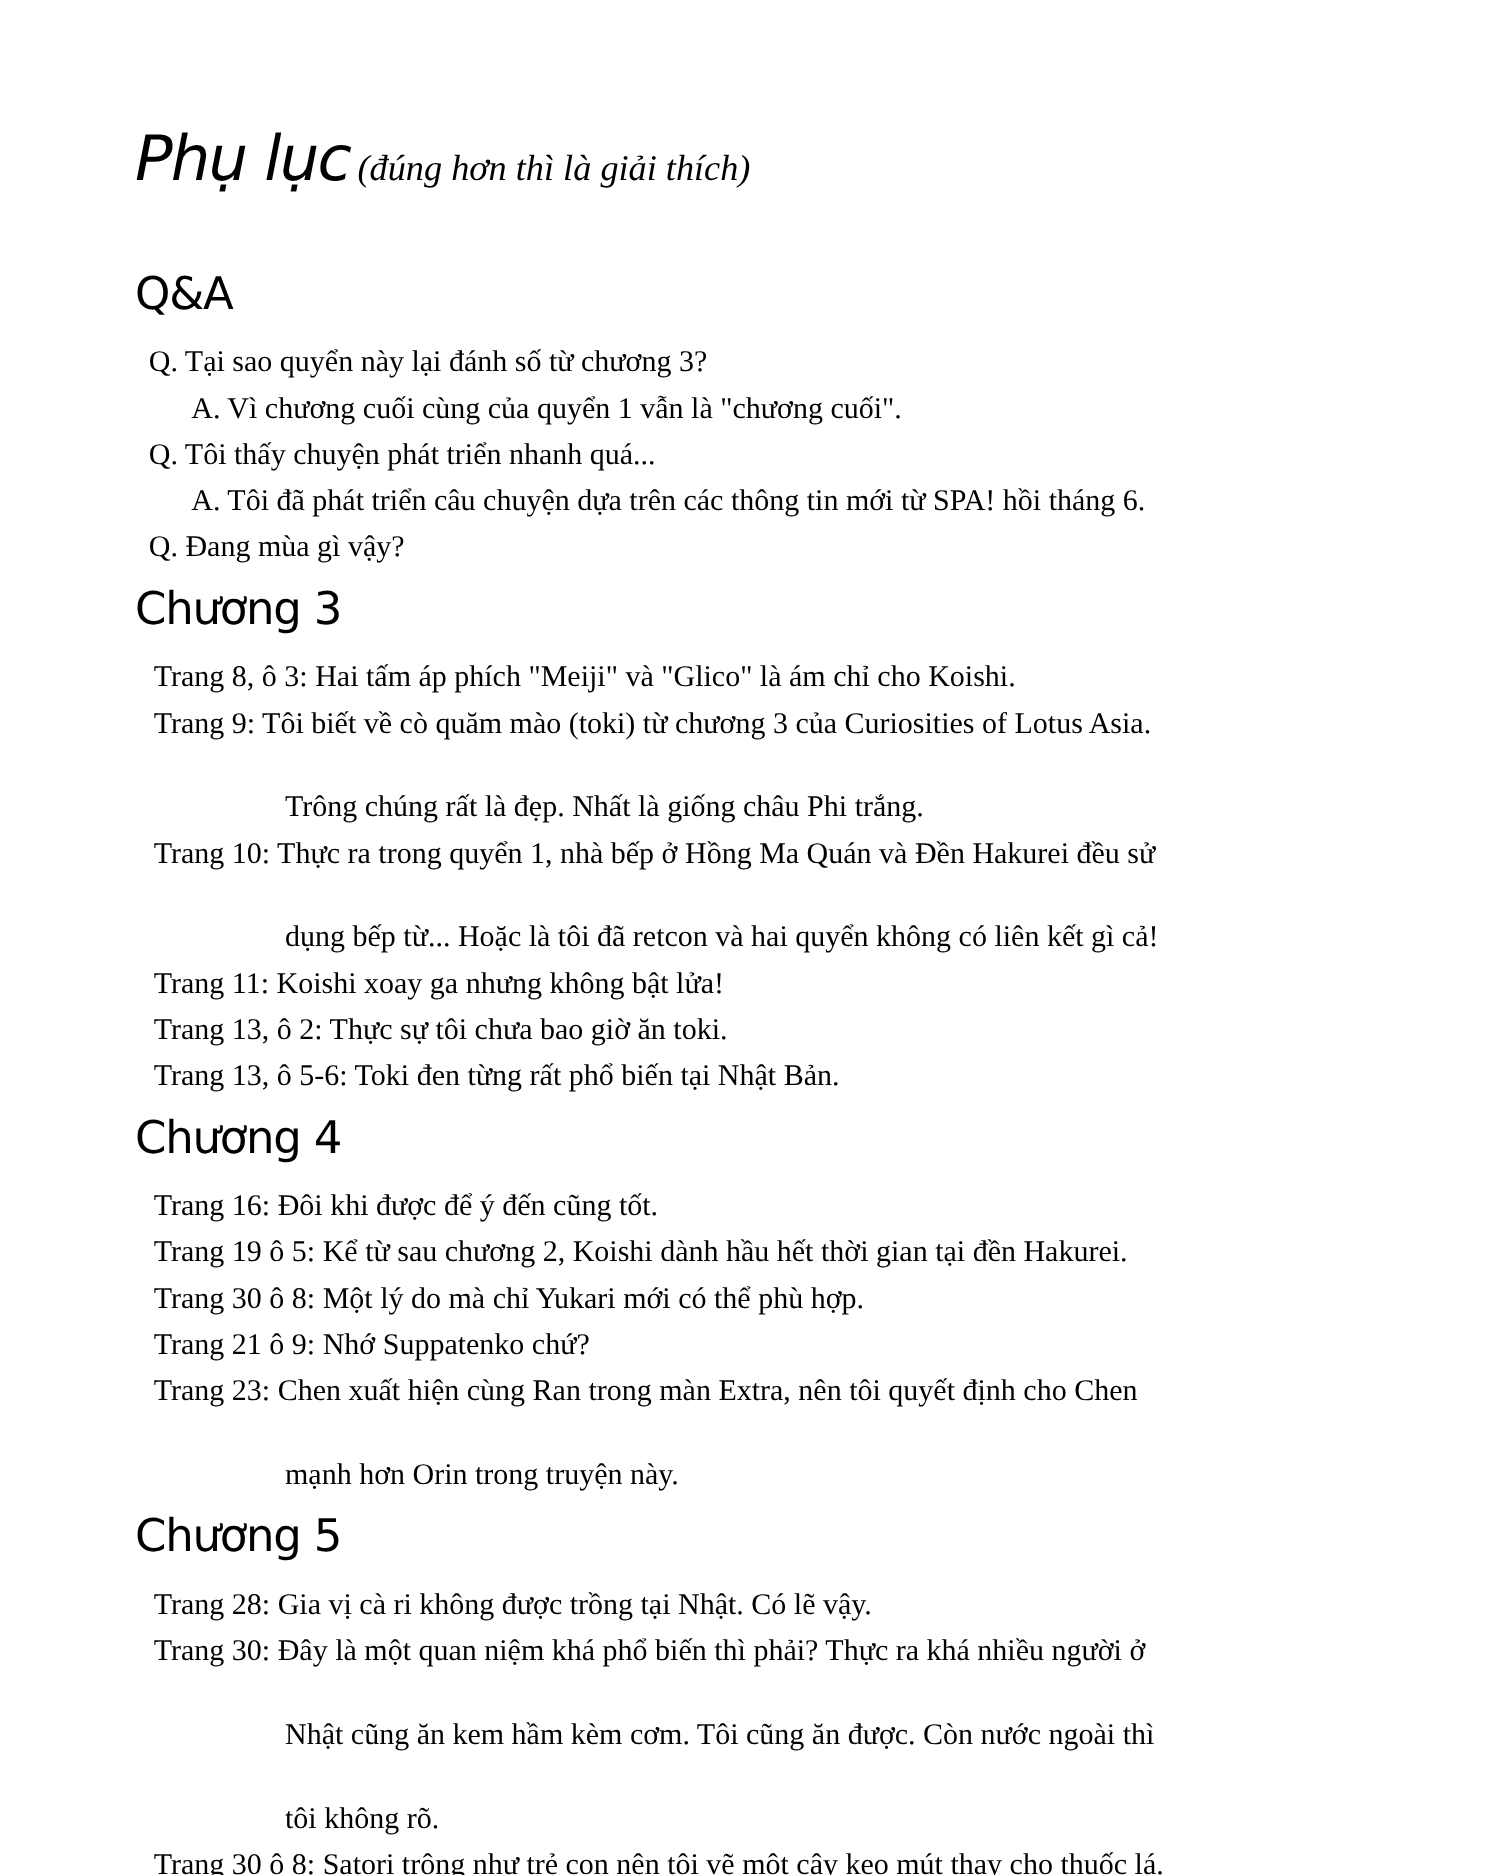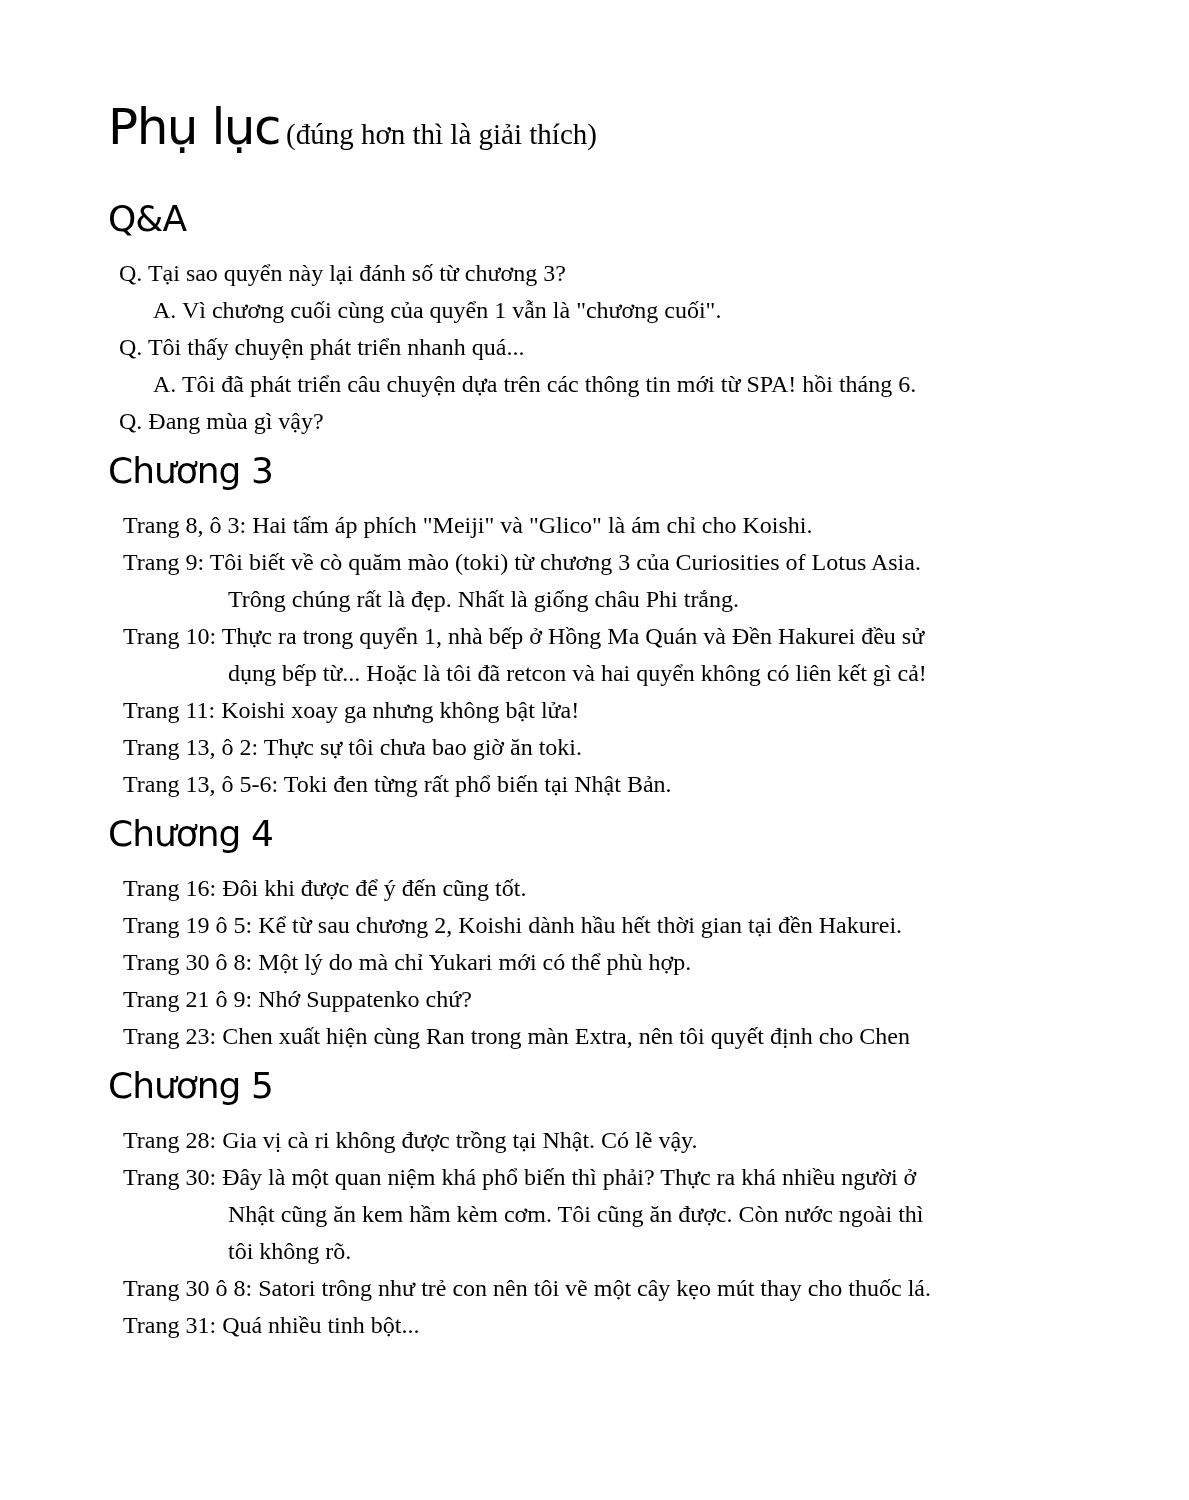--- a/index.html
+++ b/index.html
@@ -19,21 +19,22 @@
     overflow: hidden;
   }
   
   h1.doc-title {
     font-family: "DejaVu Sans", sans-serif;
     font-size: 50px;
     font-weight: 400;
     letter-spacing: -1.5px;
     line-height: 55px;
     white-space: nowrap;
-    margin-bottom: 36px;
+    margin-bottom: 52px;
+    font-style: italic;
   }
   h1.doc-title .subtitle {
     font-family: "Liberation Serif", serif;
     font-size: 29px;
     font-weight: 400;
     letter-spacing: 0;
     margin-left: 6px;
   }
   
   h2.section-heading {
@@ -48,21 +49,21 @@
   section:first-child h2.section-heading { margin-top: 0; }
   
   .entry { font-size: 24px; }
   .line {
     line-height: 37px;
     white-space: nowrap;
   }
   .entry.q .line  { margin-left: 11px; }   
   .entry.a .line  { margin-left: 45px; }   
   .entry.note .line { margin-left: 15px; } 
-  .entry.note .line.cont { margin-left: 120px; } 
+  .entry.note .line.cont { margin-left: 120px; margin-top: 30px; } 
 </style>
 </head>
 <body>
 
 <div class="page">
   <h1 class="doc-title"><span>Phụ lục</span><span class="subtitle">(đúng hơn thì là giải thích)</span></h1>
   <main id="sections">
       <section>
         <h2 class="section-heading">Q&amp;A</h2>
         <div class="entry q">
@@ -113,20 +114,21 @@
           <div class="line">Trang 19 ô 5: Kể từ sau chương 2, Koishi dành hầu hết thời gian tại đền Hakurei.</div>
         </div>
         <div class="entry note">
           <div class="line">Trang 30 ô 8: Một lý do mà chỉ Yukari mới có thể phù hợp.</div>
         </div>
         <div class="entry note">
           <div class="line">Trang 21 ô 9: Nhớ Suppatenko chứ?</div>
         </div>
         <div class="entry note">
           <div class="line">Trang 23: Chen xuất hiện cùng Ran trong màn Extra, nên tôi quyết định cho Chen</div>
+          <div class="line cont">mạnh hơn Orin trong truyện này.</div>
         </div>
       </section>
       <section>
         <h2 class="section-heading">Chương 5</h2>
         <div class="entry note">
           <div class="line">Trang 28: Gia vị cà ri không được trồng tại Nhật. Có lẽ vậy.</div>
         </div>
         <div class="entry note">
           <div class="line">Trang 30: Đây là một quan niệm khá phổ biến thì phải? Thực ra khá nhiều người ở</div>
           <div class="line cont">Nhật cũng ăn kem hầm kèm cơm. Tôi cũng ăn được. Còn nước ngoài thì</div>

